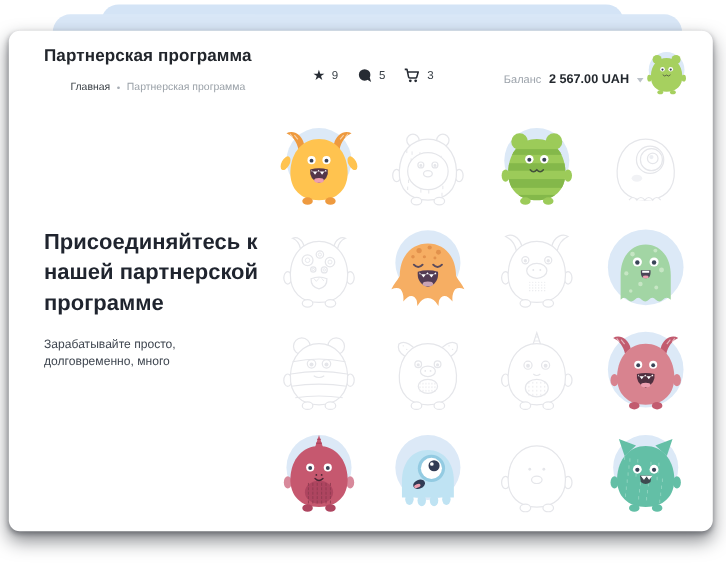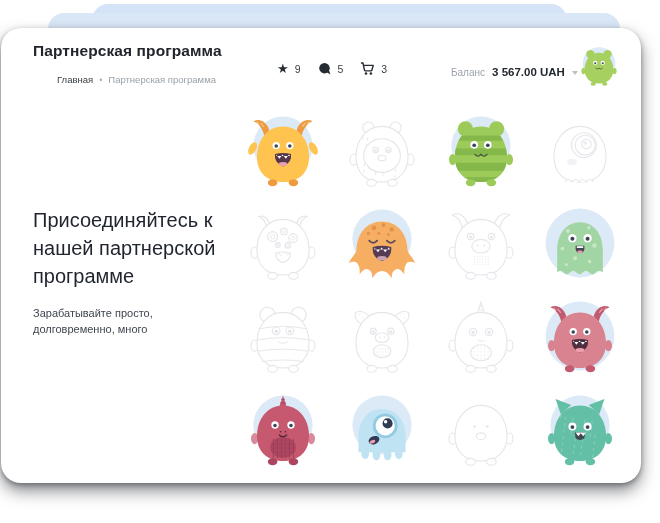--- a/index.html
+++ b/index.html
@@ -1,38 +1,38 @@
 <!DOCTYPE html>
 <html><head>
 <meta charset="utf-8">
 <style>
   html,body{margin:0;padding:0;}
   body{width:660px;height:523px;background:#ffffff;font-family:"Liberation Sans",sans-serif;overflow:hidden;}
   .stage{position:relative;width:660px;height:523px;}
   .sheet{position:absolute;background:#d9e7f7;border-radius:16px;}
   .sheet-top{left:92px;top:4px;width:475px;height:50px;background:#d4e4f6;}
   .sheet-mid{left:48px;top:13px;width:572px;height:50px;}
-  .card{position:absolute;left:1px;top:28px;width:640px;height:455px;background:#ffffff;border-radius:20px;
+  .card{position:absolute;left:8px;top:28px;width:640px;height:455px;background:#ffffff;border-radius:10px;
         box-shadow:0 8px 16px rgba(22,25,34,.5),0 2px 5px rgba(22,25,34,.35);}
   .page-title{position:absolute;left:32px;top:14px;margin:0;font-size:15.5px;font-weight:700;color:#22262c;letter-spacing:.1px;}
   .breadcrumb{position:absolute;left:32px;top:46px;font-size:9.5px;color:#3a4046;display:flex;gap:6px;align-items:center;padding-left:24px;}
   .breadcrumb .sep{color:#a7adb4;font-size:9px;}
   .breadcrumb .muted{color:#9aa1a8;}
   .stats{position:absolute;left:276px;top:33px;display:flex;gap:17px;align-items:center;}
   .stat{display:flex;gap:6px;align-items:center;cursor:pointer;}
   .stat .cnt{font-size:10.5px;color:#3a4148;}
   .stat svg{display:block;}
   .star-glyph{font-size:13px;color:#262b33;line-height:1;}
   .balance{position:absolute;left:450px;top:38px;display:flex;gap:7px;align-items:baseline;cursor:pointer;}
   .balance .lbl{font-size:10px;color:#9ca3ab;}
   .balance .val{font-size:11.5px;font-weight:700;color:#23282e;}
   .caret{width:0;height:0;border-left:3.5px solid transparent;border-right:3.5px solid transparent;border-top:4px solid #bcc2c9;align-self:center;margin-top:2px;}
   .avatar{position:absolute;left:576px;top:18px;width:44px;height:46px;cursor:pointer;}
   .hero{position:absolute;left:32px;top:178px;width:222px;}
-  .hero h2{margin:0 0 15px 0;font-size:20px;line-height:28px;font-weight:400;color:#1f242e;white-space:pre-line;}
+  .hero h2{margin:0 0 15px 0;font-size:20px;line-height:28px;font-weight:700;color:#1f242e;white-space:pre-line;}
   .hero p{margin:0;font-size:11px;line-height:16px;color:#3f4650;white-space:pre-line;}
   .monsters{position:absolute;left:232px;top:77px;width:396px;height:372px;
             display:grid;grid-template-columns:repeat(4,1fr);grid-template-rows:repeat(4,1fr);}
   .cell{display:flex;align-items:center;justify-content:center;}
   .cell svg{display:block;}
 </style>
 </head>
 <body>
 
 <div class="stage">
@@ -70,21 +70,21 @@
             <circle cx="6.4" cy="13.3" r="1.35" fill="#262b33"></circle>
             <circle cx="11.6" cy="13.3" r="1.35" fill="#262b33"></circle>
           </svg>
         </span>
         <span class="cnt">3</span>
       </div>
     </div>
 
     <div class="balance">
       <span class="lbl">Баланс</span>
-      <span class="val">3 567.00 UAH</span>
+      <span class="val">2 567.00 UAH</span>
       <span class="caret"></span>
     </div>
 
     <div class="avatar" id="avatar"><svg width="44" height="41.36" viewBox="0 0 100 94">
           <circle cx="50" cy="40" r="37" fill="#dce9f7"></circle>
           <circle cx="30.5" cy="18.5" r="9.5" fill="#a6d05f"></circle>
           <circle cx="69.5" cy="18.5" r="9.5" fill="#a6d05f"></circle>
           <ellipse cx="14.5" cy="57" rx="4.5" ry="7" fill="#a6d05f"></ellipse>
           <ellipse cx="85.5" cy="57" rx="4.5" ry="7" fill="#a6d05f"></ellipse>
           <path d="M50 15.5 C68 15.5 81.5 30 82.5 51.5 C83.5 73 70 85 50 85 C30 85 16.5 73 17.5 51.5 C18.5 30 32 15.5 50 15.5 Z" fill="#a6d05f"></path>

